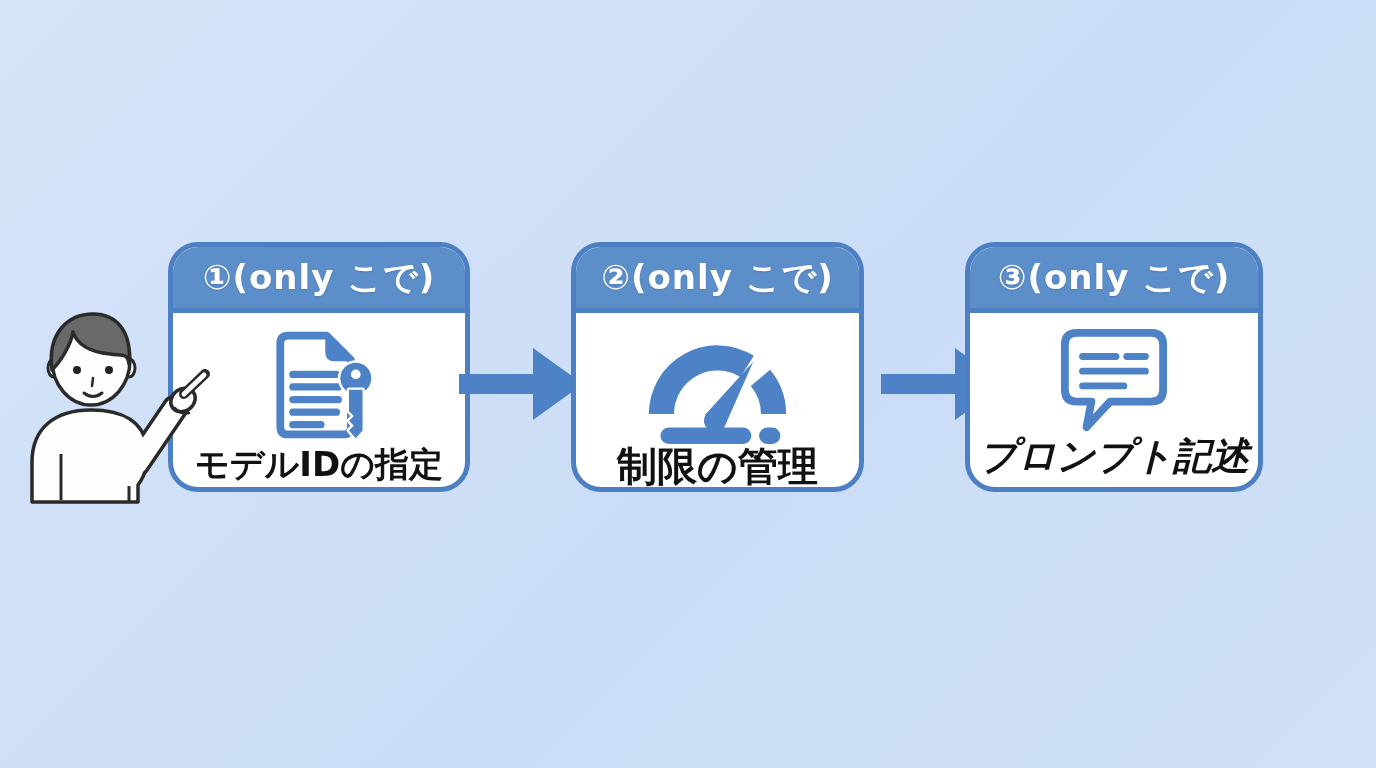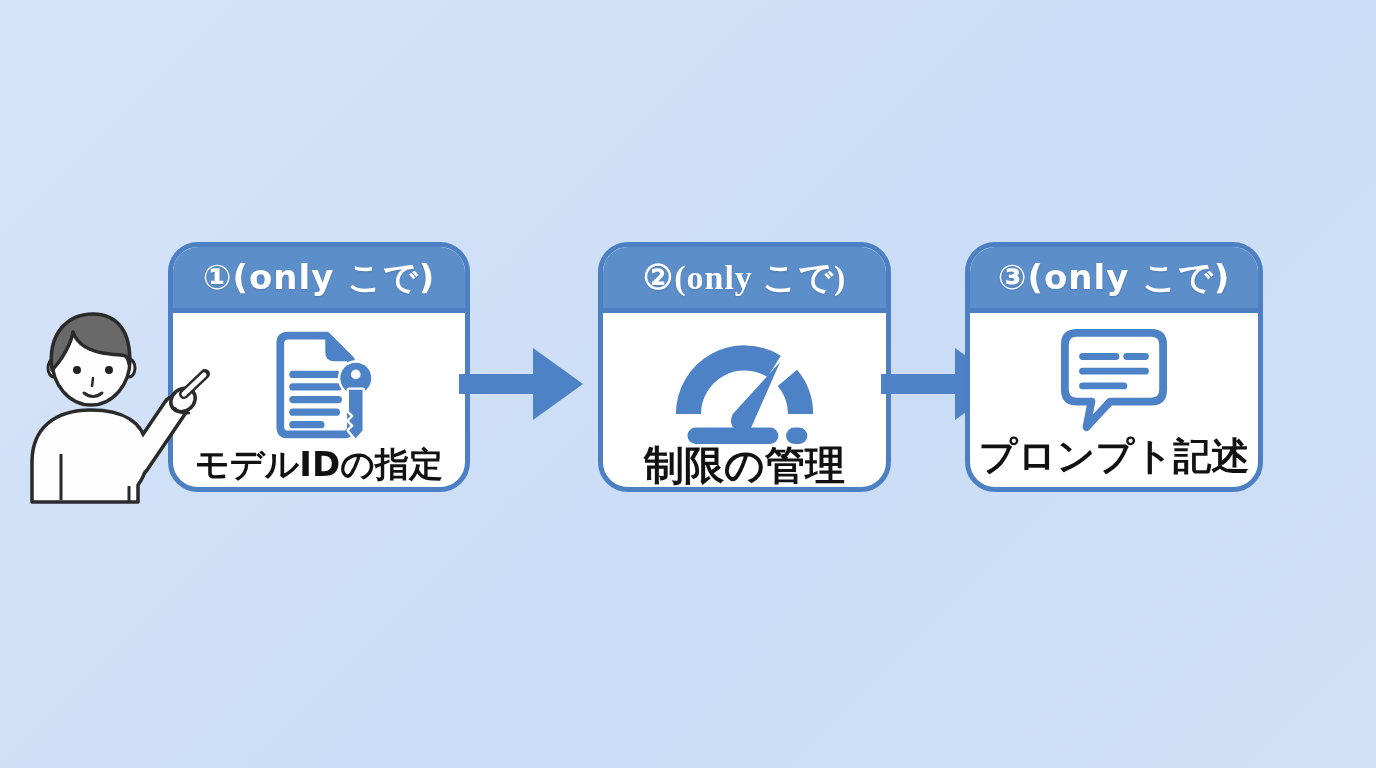--- a/index.html
+++ b/index.html
@@ -13,21 +13,21 @@
 
   .card {
     position:absolute; top:242px; height:250px;
     background:#FFFFFF;
     border:5px solid #4C80C2;
     border-radius:30px;
     overflow:hidden;
     display:flex; flex-direction:column;
   }
   .card-1 { left:168px;  width:302px; }
-  .card-2 { left:598px;  width:293px;font-family:Liberation Serif, serif; }
+  .card-2 { left:571px;  width:293px; }
   .card-3 { left:965px; width:298px; }
 
   .card-header {
     height:66px; flex:0 0 66px;
     background:#5C8EC9;
     border-bottom:5px solid #4C80C2;
     color:#FFFFFF;
     font-size:34px; font-weight:bold; letter-spacing:1px;
     display:flex; align-items:center; justify-content:center;
     text-shadow:0 1px 2px rgba(0,0,0,0.12);
@@ -41,21 +41,21 @@
     padding:12px 6px 15px;
   }
 
   .card-icon { flex:0 0 auto; display:flex; align-items:center; justify-content:center; }
 
   .card-label {
     font-weight:bold; color:#111111;
     font-size:40px; line-height:1.05; white-space:nowrap;
   }
   .card-1 .card-label { font-size:34px; }
-  .card-3 .card-label { font-size:38px; }
+  .card-3 .card-label { font-size:38px;font-style:italic; }
 
   .arrow {
     position:absolute; top:347px; width:125px; height:74px;
   }
   .arrow-1 { left:459px; }
   .arrow-2 { left:881px; }
 
   .person {
     position:absolute; left:25px; top:302px; width:200px; height:205px;
     z-index:5;

